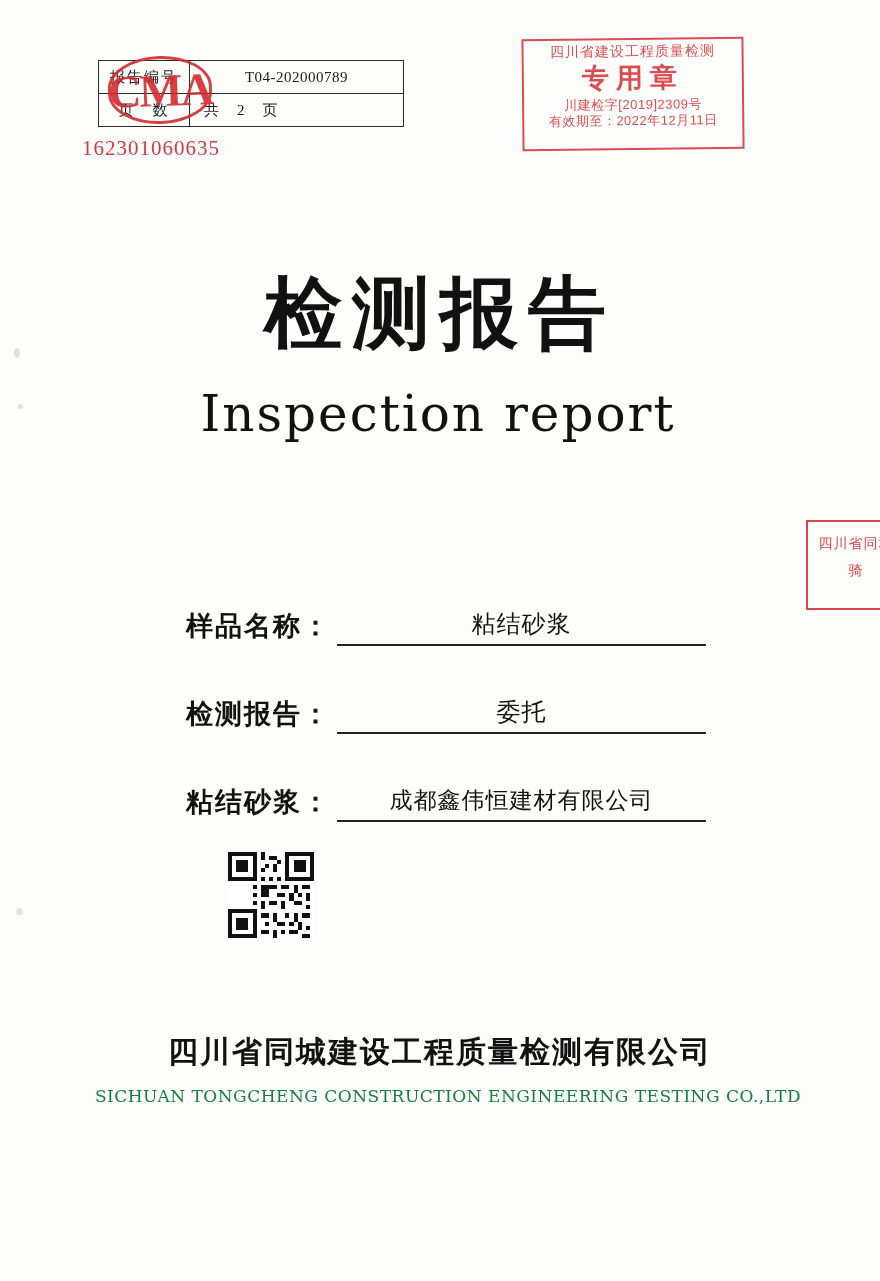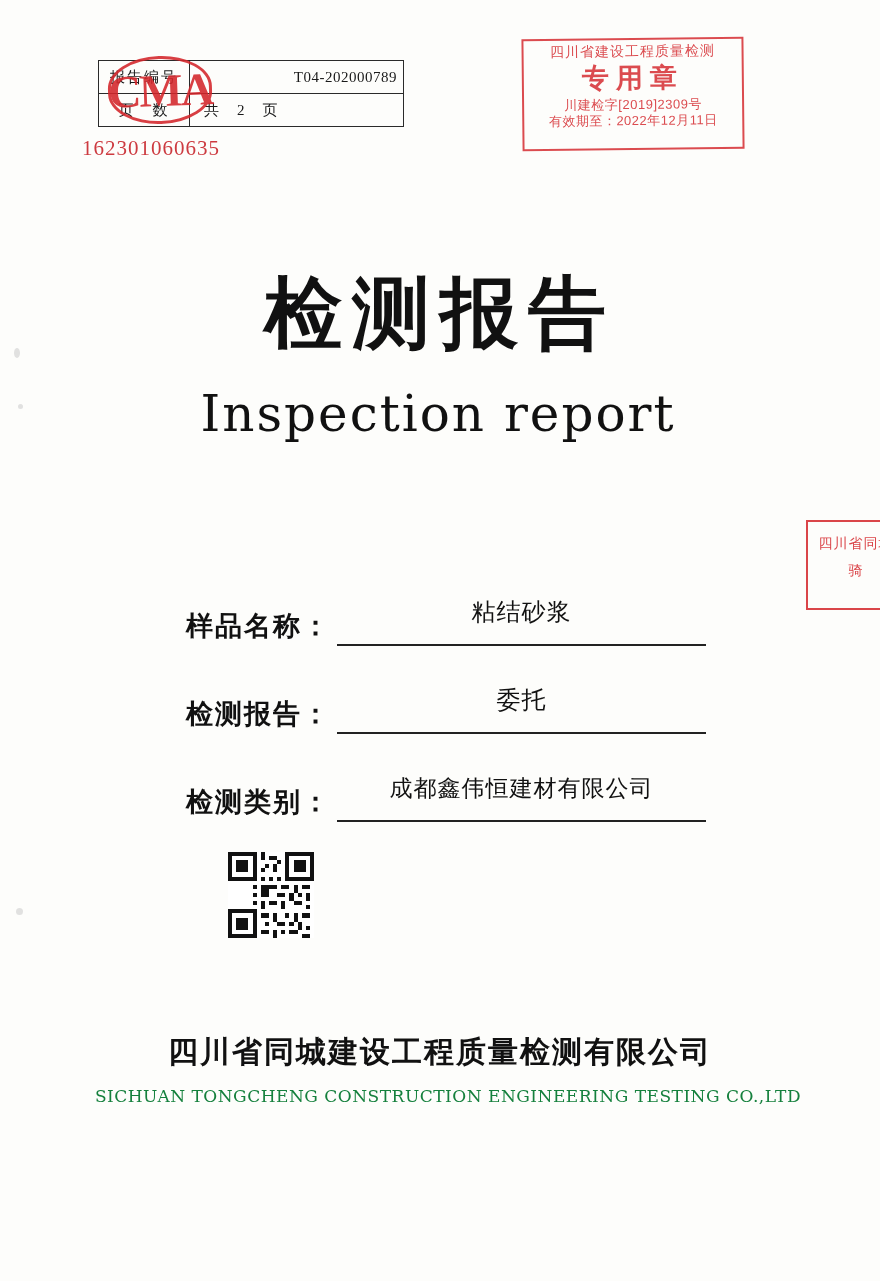--- a/index.html
+++ b/index.html
@@ -33,21 +33,21 @@
     font-size: 15px;
   }
   .header-table td {
     border: 1.5px solid #2a2a2a;
     padding: 5px 6px;
     height: 22px;
     white-space: nowrap;
     font-family: "Liberation Serif", serif;
   }
   .htd-label { width: 78px; letter-spacing: 2px; text-align: center; }
-  .htd-value { text-align: right; padding-left: 10px; letter-spacing: 0.5px; }
+  .htd-value { text-align: center; padding-left: 10px; letter-spacing: 0.5px; }
   .pages-row td { text-align: center; }
   .pages-inner {
     display: flex;
     align-items: center;
     justify-content: flex-start;
     gap: 18px;
     padding-left: 8px;
   }
 
   
@@ -184,21 +184,21 @@
     color: #111;
     padding-bottom: 2px;
   }
   .field-value {
     flex: 1;
     border-bottom: 2px solid #222;
     text-align: center;
     font-family: "DejaVu Sans", sans-serif;
     font-size: 24px;
     letter-spacing: 1px;
-    padding-bottom: 16px;
+    padding-bottom: 4px;
     margin-left: 6px;
     color: #111;
   }
   .field-row.tight .field-value { font-size: 23px; }
 
   
   .qr {
     position: absolute;
     left: 228px;
     top: 852px;
@@ -290,21 +290,21 @@
   <div class="fields">
     <div class="field-row">
       <span class="field-label">样品名称：</span>
       <span class="field-value">粘结砂浆</span>
     </div>
     <div class="field-row">
       <span class="field-label">检测报告：</span>
       <span class="field-value">委托</span>
     </div>
     <div class="field-row tight">
-      <span class="field-label">检测类别：</span>
+      <span class="field-label">粘结砂浆：</span>
       <span class="field-value">成都鑫伟恒建材有限公司</span>
     </div>
   </div>
 
   <svg class="qr" viewBox="0 0 21 21" shape-rendering="crispEdges">
     <rect width="21" height="21" fill="#ffffff"></rect>
     <g fill="#111111">
 
       <rect x="0" y="0" width="7" height="1"></rect>
         <rect x="0" y="6" width="7" height="1"></rect>

